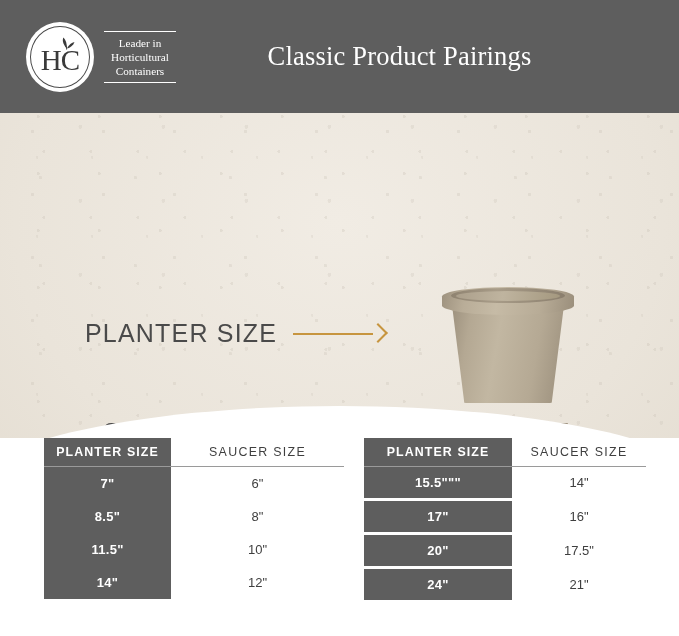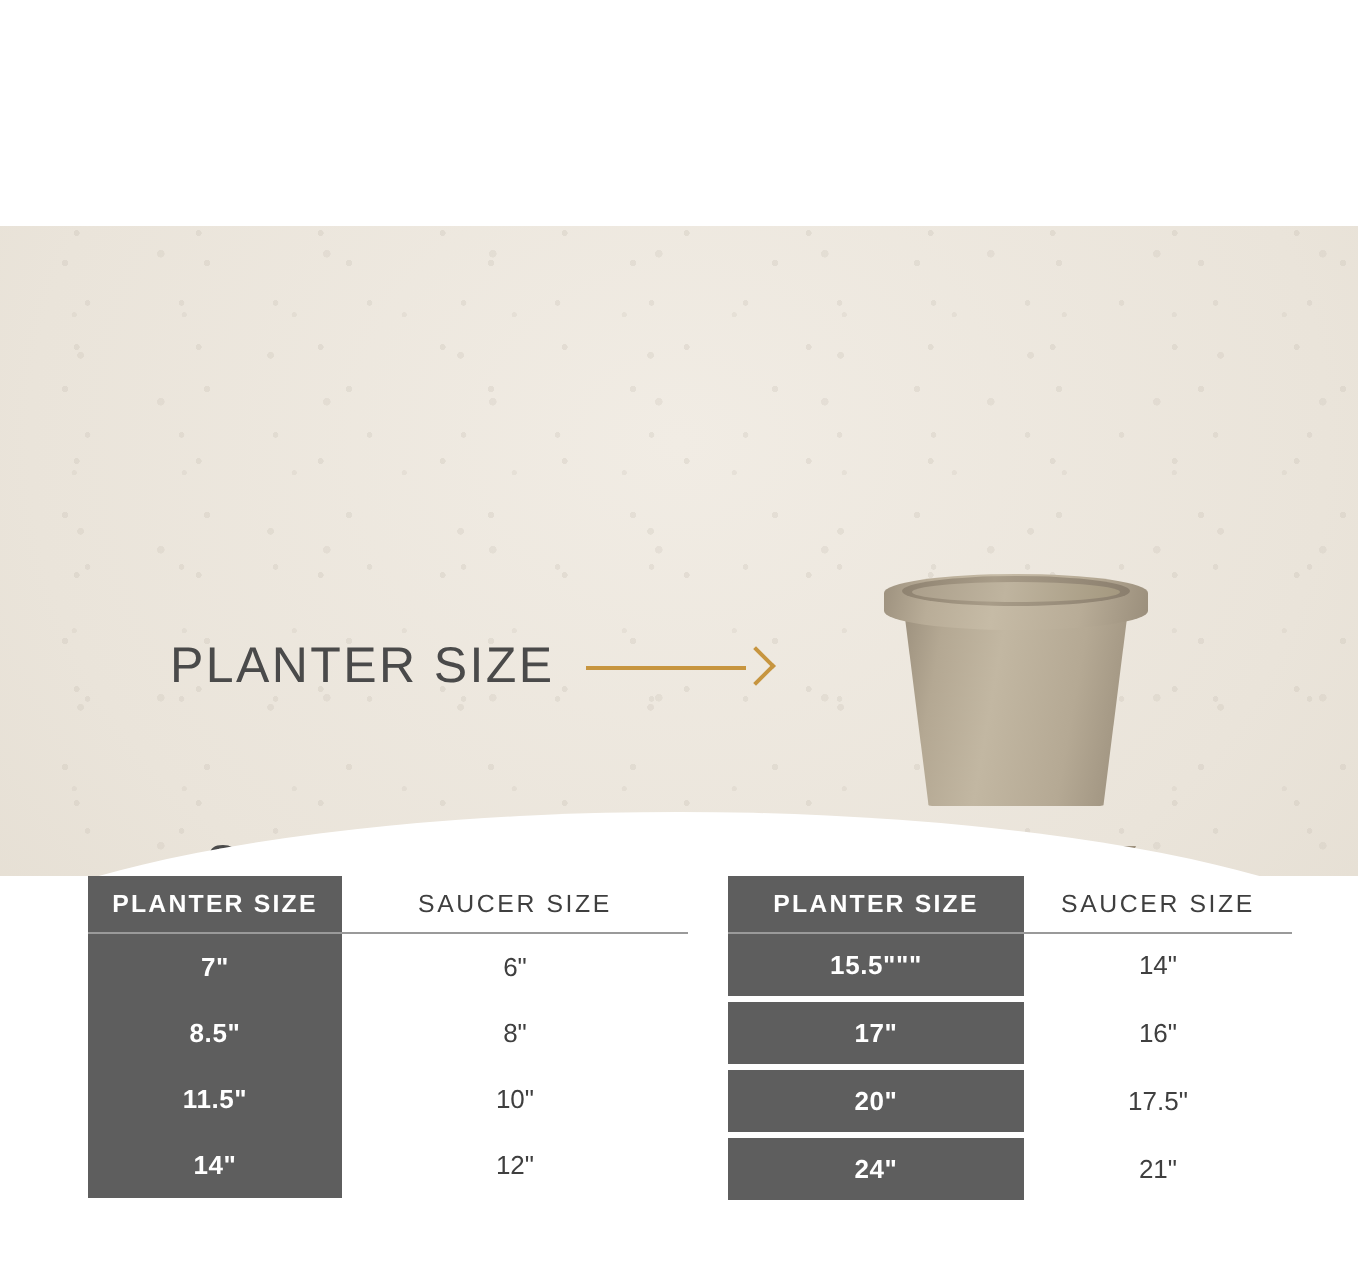--- a/index.html
+++ b/index.html
@@ -260,20 +260,39 @@
     width: 148px; color: #ffffff; font-weight: bold;
     background: #5e5e5e; letter-spacing: .3px;
   }
   .table-right .td-saucer { width: 134px; color: #3f3f3f; font-weight: 400; }
 </style>
 </head>
 <body>
 
 <div id="page">
 
+  <div class="header">
+    <div class="brand">
+      <div class="logo-badge">
+        <div class="logo-ring"></div>
+        <svg class="logo-leaf" viewBox="0 0 20 14">
+          <path d="M10 13 C10 8, 9 4, 6.5 1.5 C5 4, 6 8, 9.4 12.2 Z" fill="#3a3a3a"></path>
+          <path d="M10.2 12 C12 8.6, 14.5 6.6, 17.5 6 C16.4 9.2, 13.6 11.6, 10.6 12.6 Z" fill="#3a3a3a"></path>
+          <path d="M9.6 13.6 L9.6 10.4" stroke="#3a3a3a" stroke-width="0.9" fill="none"></path>
+        </svg>
+        <div class="logo-mono">HC</div>
+      </div>
+      <div class="tagline">
+        <div>Leader in</div>
+        <div>Horticultural</div>
+        <div>Containers</div>
+      </div>
+    </div>
+    <div class="header-title">Classic Product Pairings</div>
+  </div>
 
   <div class="hero">
     <div class="hero-bg"></div>
 
     <div class="label-row row-planter">
       <div class="big-label">PLANTER SIZE</div>
       <div class="arrow">
         <div class="arrow-line"></div>
         <div class="arrow-head"></div>
       </div>

